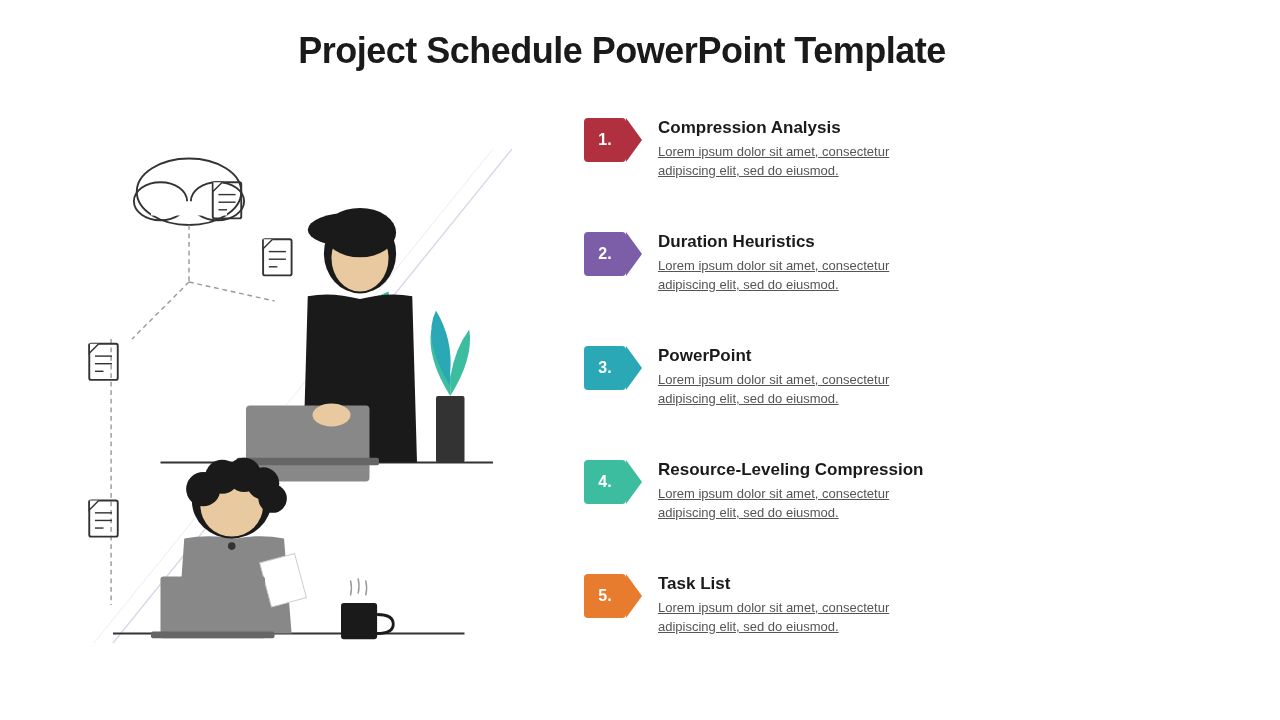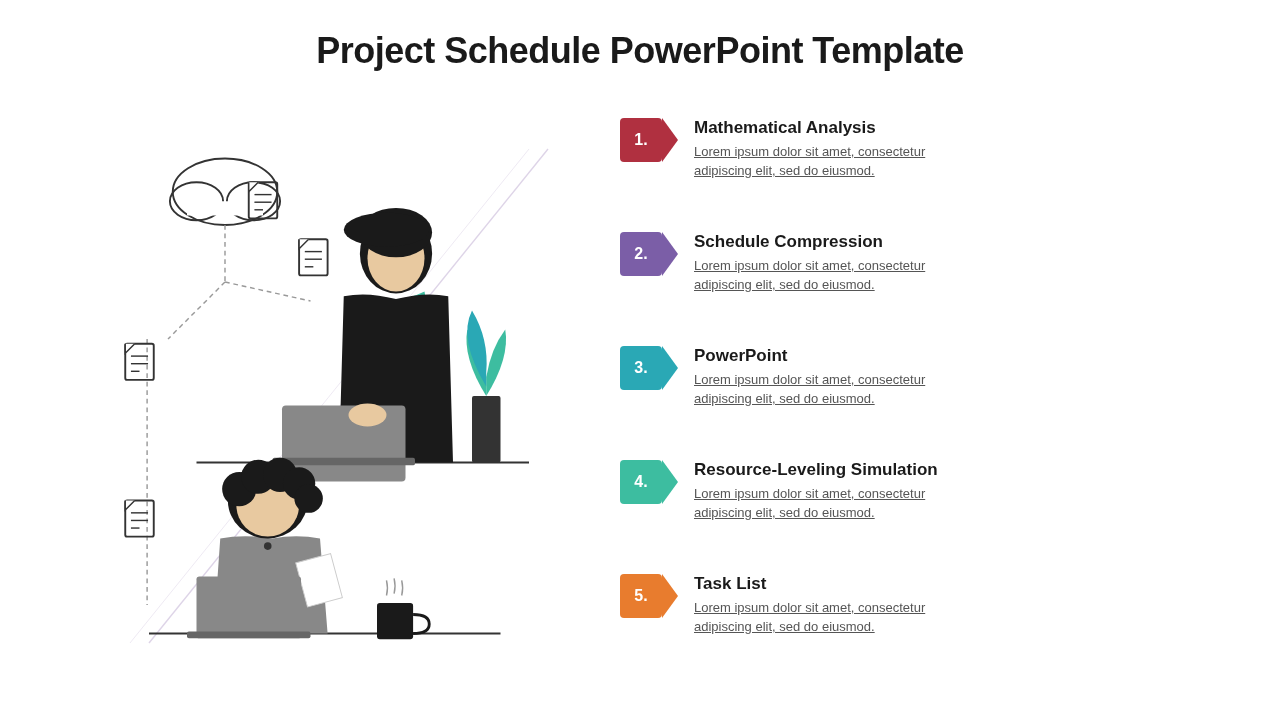--- a/index.html
+++ b/index.html
@@ -7,21 +7,21 @@
       width: 1280px;
       height: 720px;
       background: #ffffff;
       font-family: 'Segoe UI', Arial, sans-serif;
       overflow: hidden;
     }
     .slide {
       width: 1280px;
       height: 720px;
       position: relative;
-      padding: 30px 60px 30px 60px;
+      padding: 30px 60px 30px 24px;
     }
     .title {
       text-align: center;
       font-size: 36px;
       font-weight: 600;
       color: #1a1a1a;
       margin-bottom: 20px;
       letter-spacing: -0.5px;
     }
     .content-area {
@@ -212,33 +212,33 @@
 
     <div class="list-panel" id="list-panel">
     <div class="list-item">
       <div class="badge-wrapper">
         <div class="badge-rect" style="background-color:#b03040;">
           <span>1.</span>
         </div>
         <div class="badge-arrow" style="border-left: 16px solid #b03040;"></div>
       </div>
       <div class="item-text">
-        <div class="item-title">Mathematical Analysis</div>
+        <div class="item-title">Compression Analysis</div>
         <div class="item-desc">Lorem ipsum dolor sit amet, consectetur<br>adipiscing elit, sed do eiusmod.</div>
       </div>
     </div>
         <div class="list-item">
       <div class="badge-wrapper">
         <div class="badge-rect" style="background-color:#7b5ea7;">
           <span>2.</span>
         </div>
         <div class="badge-arrow" style="border-left: 16px solid #7b5ea7;"></div>
       </div>
       <div class="item-text">
-        <div class="item-title">Schedule Compression</div>
+        <div class="item-title">Duration Heuristics</div>
         <div class="item-desc">Lorem ipsum dolor sit amet, consectetur<br>adipiscing elit, sed do eiusmod.</div>
       </div>
     </div>
         <div class="list-item">
       <div class="badge-wrapper">
         <div class="badge-rect" style="background-color:#2aa8b5;">
           <span>3.</span>
         </div>
         <div class="badge-arrow" style="border-left: 16px solid #2aa8b5;"></div>
       </div>
@@ -248,21 +248,21 @@
       </div>
     </div>
         <div class="list-item">
       <div class="badge-wrapper">
         <div class="badge-rect" style="background-color:#3dbda0;">
           <span>4.</span>
         </div>
         <div class="badge-arrow" style="border-left: 16px solid #3dbda0;"></div>
       </div>
       <div class="item-text">
-        <div class="item-title">Resource-Leveling Simulation</div>
+        <div class="item-title">Resource-Leveling Compression</div>
         <div class="item-desc">Lorem ipsum dolor sit amet, consectetur<br>adipiscing elit, sed do eiusmod.</div>
       </div>
     </div>
         <div class="list-item">
       <div class="badge-wrapper">
         <div class="badge-rect" style="background-color:#e87c2e;">
           <span>5.</span>
         </div>
         <div class="badge-arrow" style="border-left: 16px solid #e87c2e;"></div>
       </div>

